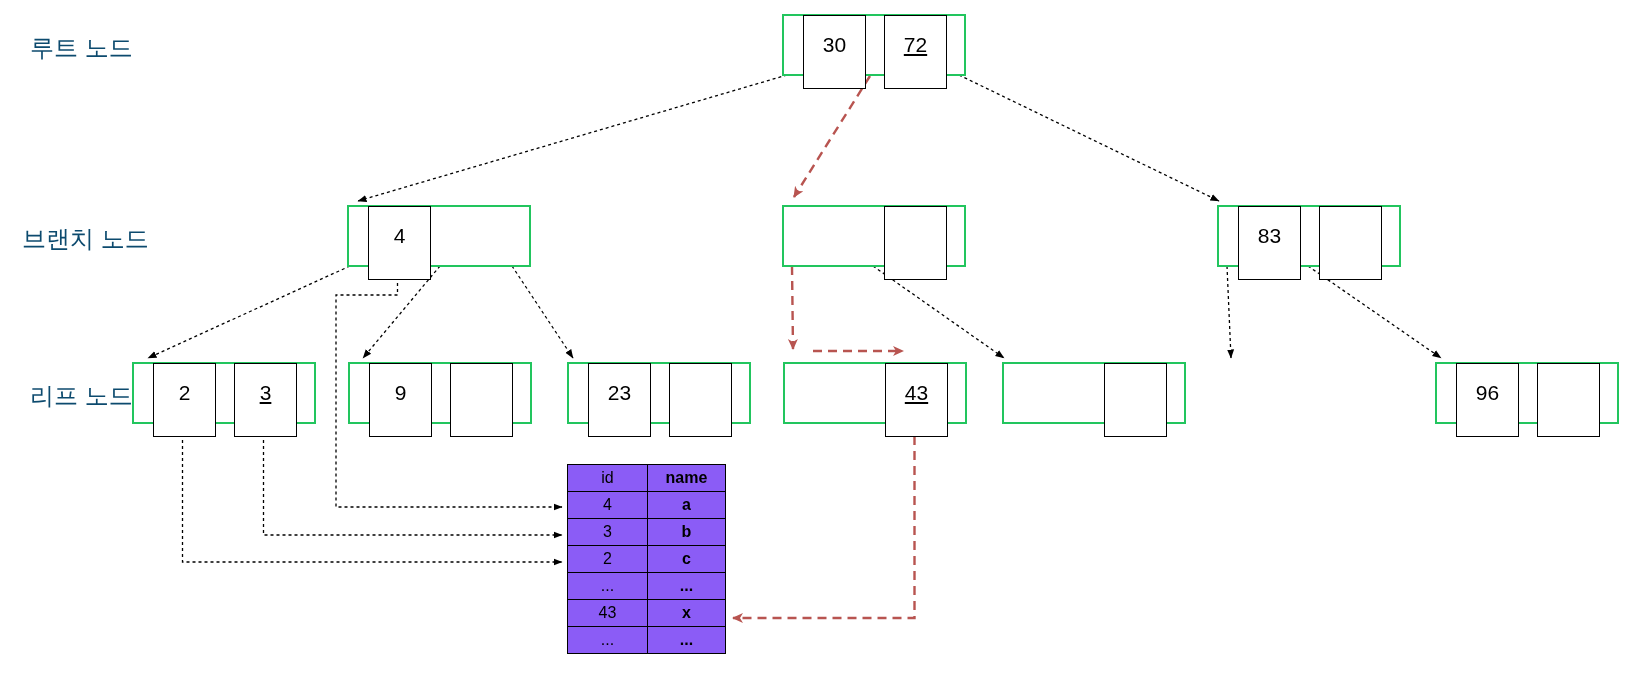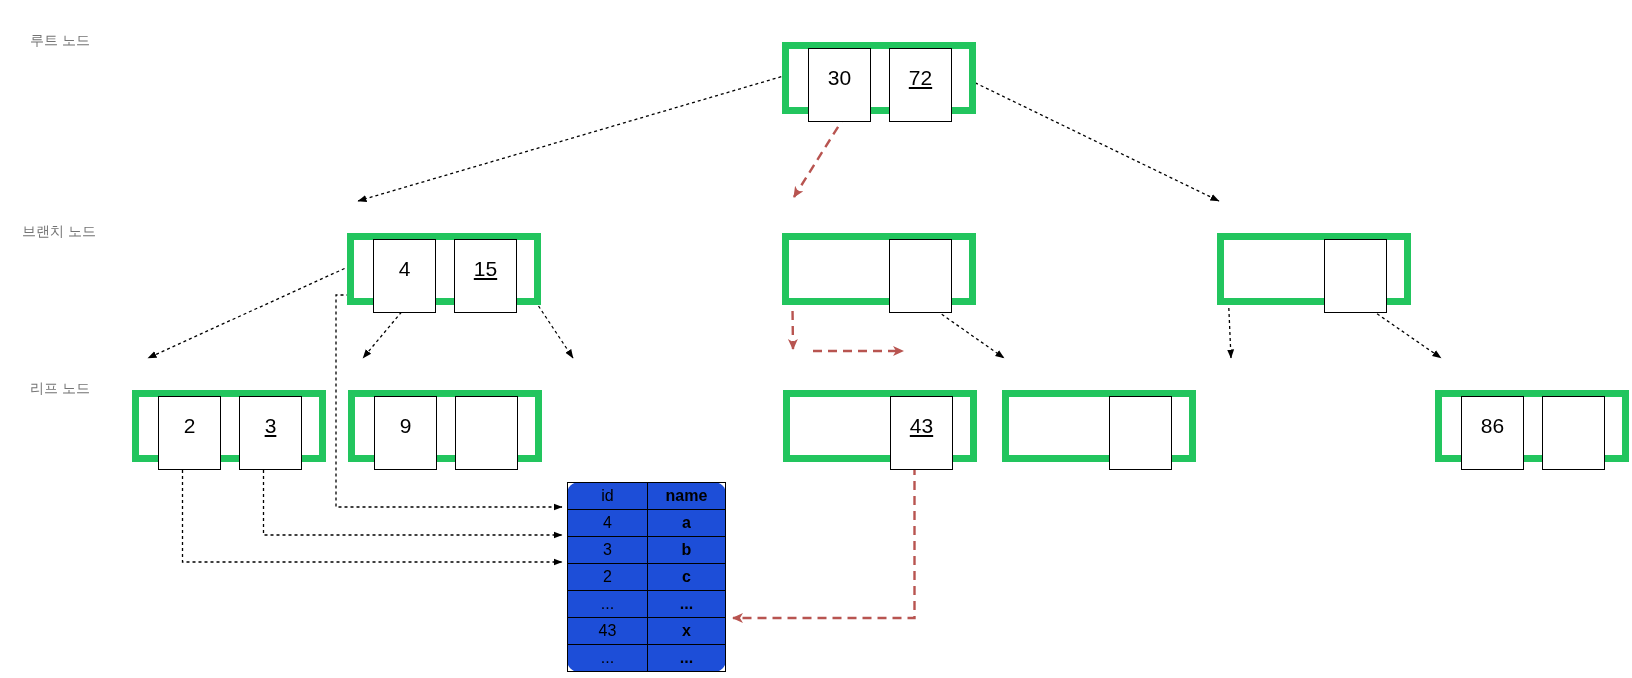--- a/index.html
+++ b/index.html
@@ -1,41 +1,41 @@
 <!DOCTYPE html>
 <html style="--highlight: #b85450;"><head>
 <meta charset="utf-8">
 <style>
   html,body{margin:0;padding:0;background:#fff;}
   .canvas{
     position:relative;width:1632px;height:678px;background:#ffffff;overflow:hidden;
     font-family:"Liberation Sans","DejaVu Sans",sans-serif;color:#000;
   }
   .row-label{
-    position:absolute;font-size:14px;color:#737373;white-space:nowrap;
+    position:absolute;font-size:24px;color:#0c4a6e;white-space:nowrap;
   }
   .node{
-    position:absolute;width:180px;height:58px;border:7px solid #22c55e;background:#fff;margin-top:28px;
+    position:absolute;width:180px;height:58px;border:2px solid #22c55e;background:#fff;
   }
   .key{
     position:absolute;top:-1px;width:61px;height:72px;border:1px solid #000;background:#fff;
   }
   .key span{
     display:block;width:100%;height:58px;line-height:58px;text-align:center;
     font-size:21px;color:#000;
   }
   .key.k1{left:19px;}
   .key.k2{left:100px;text-decoration:underline;}
   svg.links{position:absolute;left:0;top:0;pointer-events:none;}
   .kline{fill:none;stroke:#000;stroke-width:1.3;stroke-dasharray:3 3;}
   .rline{fill:none;stroke:var(--highlight,#b85450);stroke-width:2.4;stroke-dasharray:9 6;}
   .mk-black{fill:#000;}
   .mk-red{fill:var(--highlight,#b85450);}
   table.rowtable{
-    position:absolute;left:567px;top:482px;border-collapse:collapse;background:#1d4ed8;border-radius:12px;
+    position:absolute;left:567px;top:464px;border-collapse:collapse;background:#8b5cf6;
   }
   table.rowtable td{
     border:1px solid #000;text-align:center;vertical-align:middle;
     font-size:16px;padding:0;height:26px;
   }
   td.col-id{width:79px;}
   td.col-name{width:77px;font-weight:bold;}
 </style>
 </head>
 <body>
@@ -81,30 +81,30 @@
       </div>
     <div class="key k2">
         <span>72</span>
       </div>
   </div>
 
   <div class="node" style="left:347px;top:205px">
     <div class="key k1">
         <span>4</span>
       </div>
-    <div class="key k2">
-        <span>15</span>
-      </div>
   </div>
   <div class="node" style="left:782px;top:205px">
     <div class="key k2">
         <span></span>
       </div>
   </div>
   <div class="node" style="left:1217px;top:205px">
+    <div class="key k1">
+        <span>83</span>
+      </div>
     <div class="key k2">
         <span></span>
       </div>
   </div>
 
   <div class="node" style="left:132px;top:362px">
     <div class="key k1">
         <span>2</span>
       </div>
     <div class="key k2">
@@ -112,33 +112,41 @@
       </div>
   </div>
   <div class="node" style="left:348px;top:362px">
     <div class="key k1">
         <span>9</span>
       </div>
     <div class="key k2">
         <span></span>
       </div>
   </div>
+  <div class="node" style="left:567px;top:362px">
+    <div class="key k1">
+        <span>23</span>
+      </div>
+    <div class="key k2">
+        <span></span>
+      </div>
+  </div>
   <div class="node" style="left:783px;top:362px">
     <div class="key k2">
         <span>43</span>
       </div>
   </div>
   <div class="node" style="left:1002px;top:362px">
     <div class="key k2">
         <span></span>
       </div>
   </div>
   <div class="node" style="left:1435px;top:362px">
     <div class="key k1">
-        <span>86</span>
+        <span>96</span>
       </div>
     <div class="key k2">
         <span></span>
       </div>
   </div>
 
   <table class="rowtable">
     <tbody>
       <tr>
         <td class="col-id">id</td>

